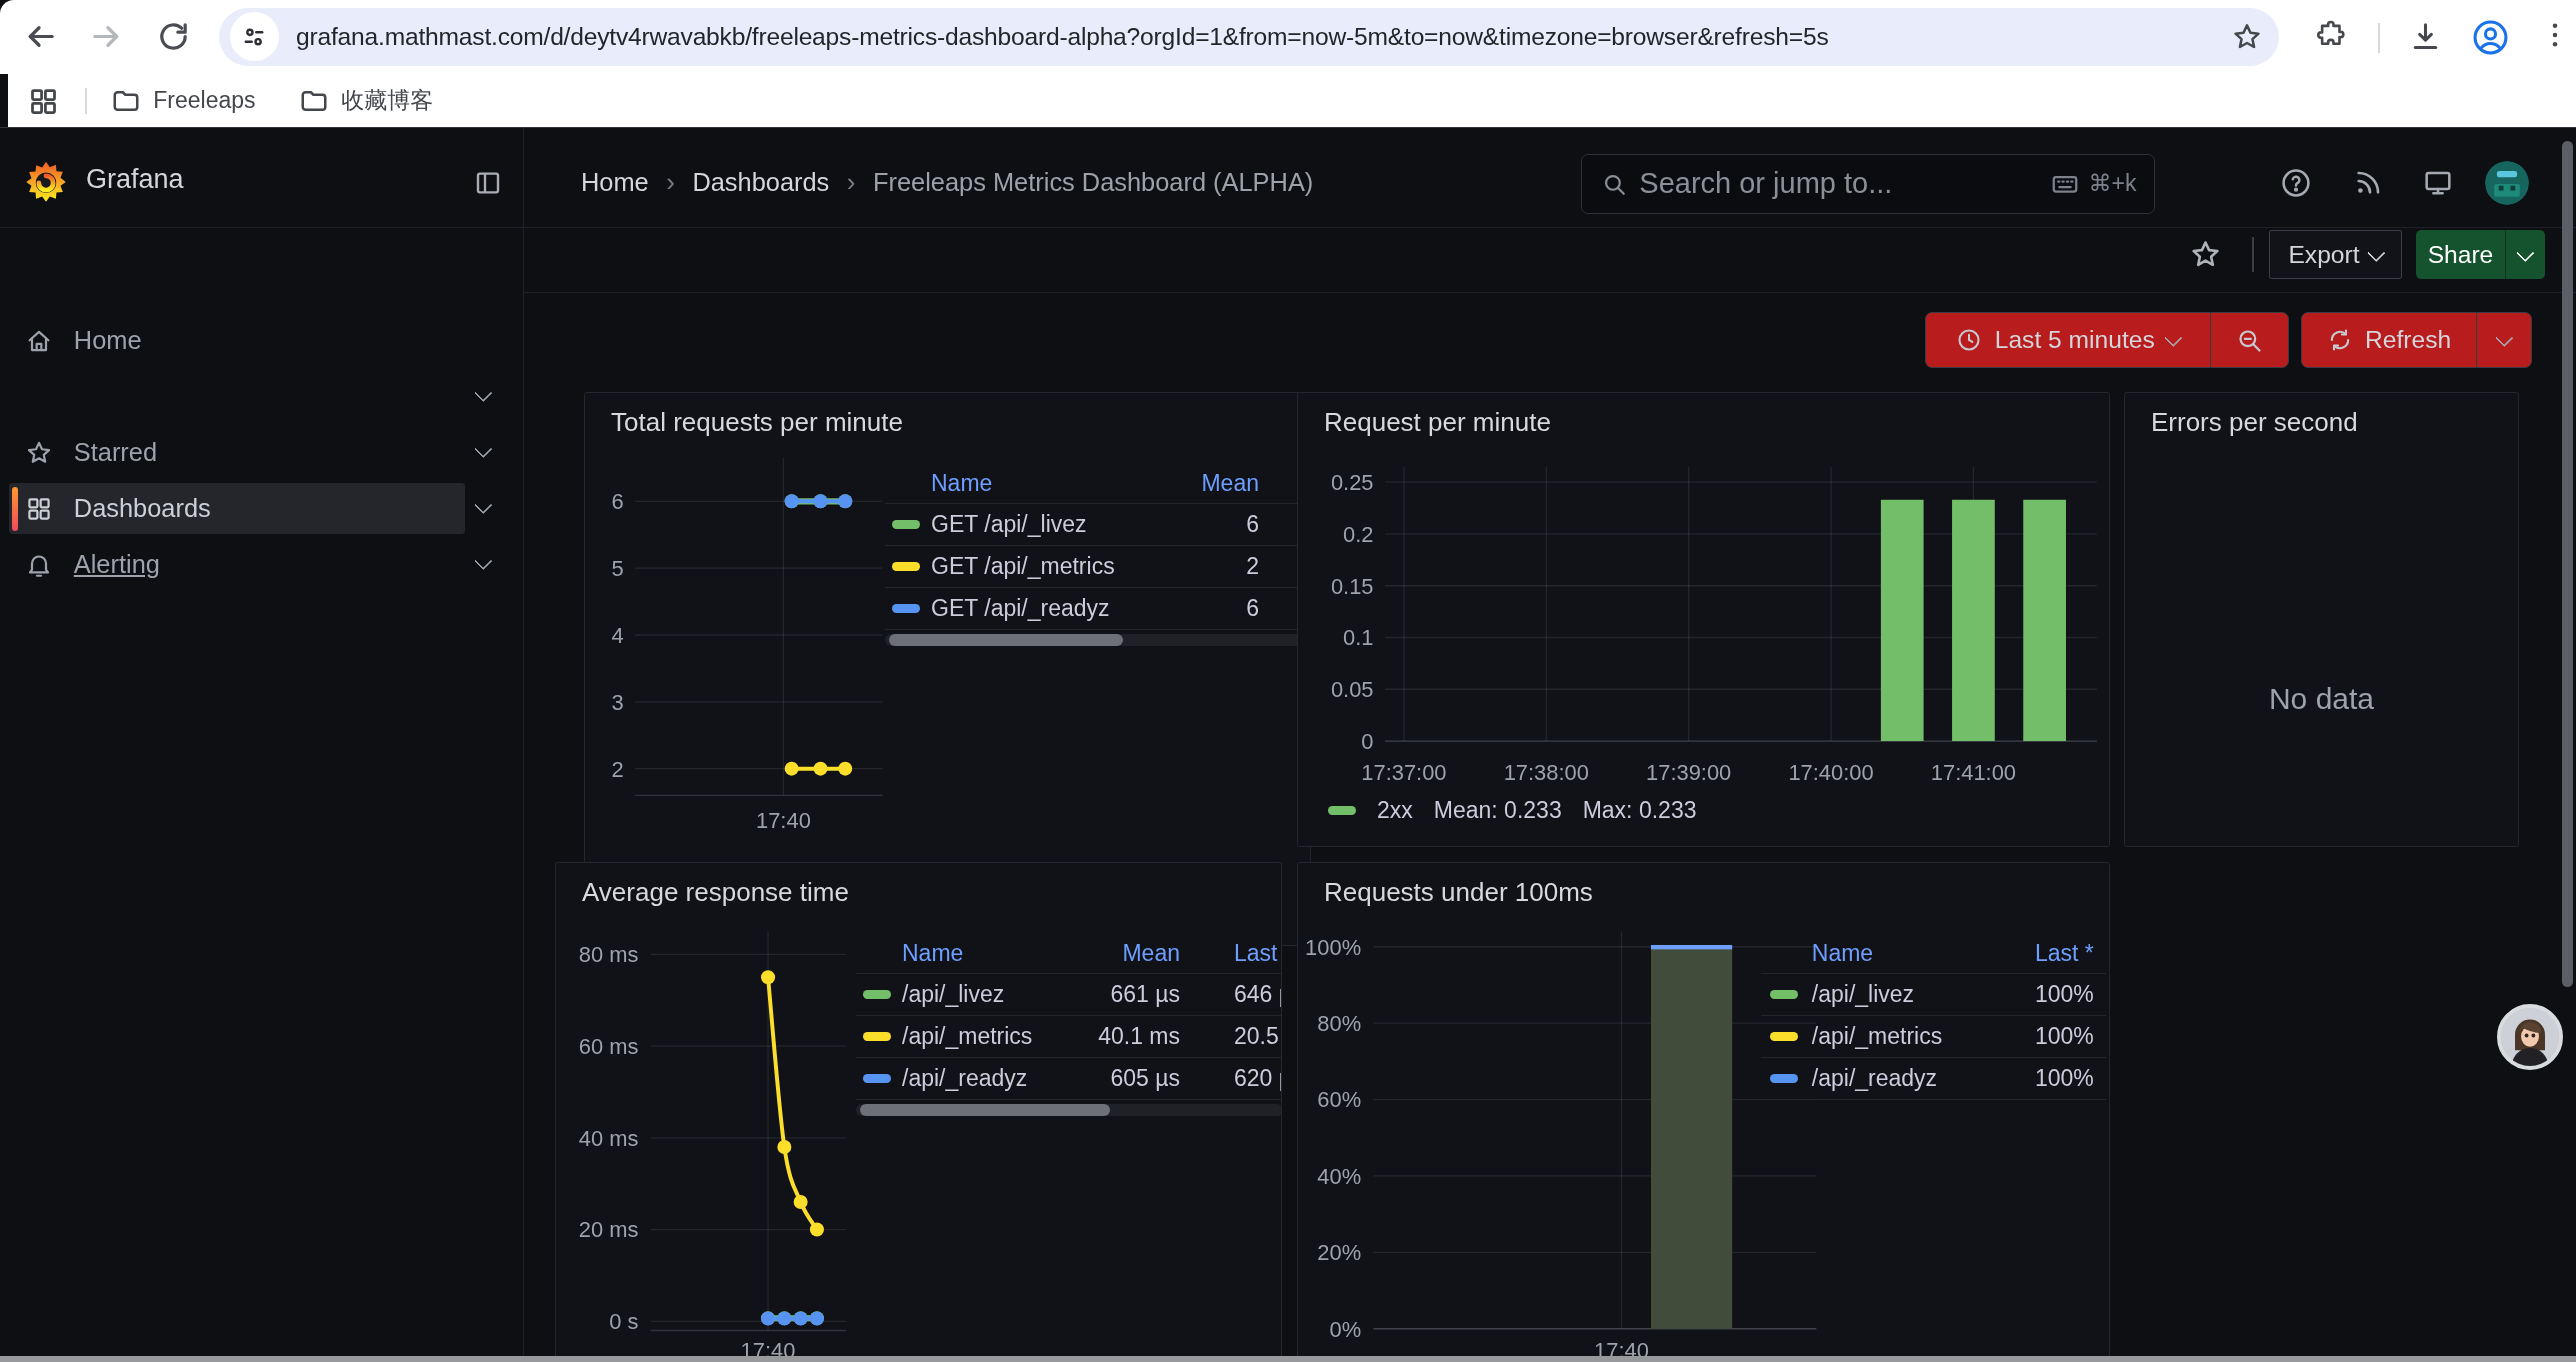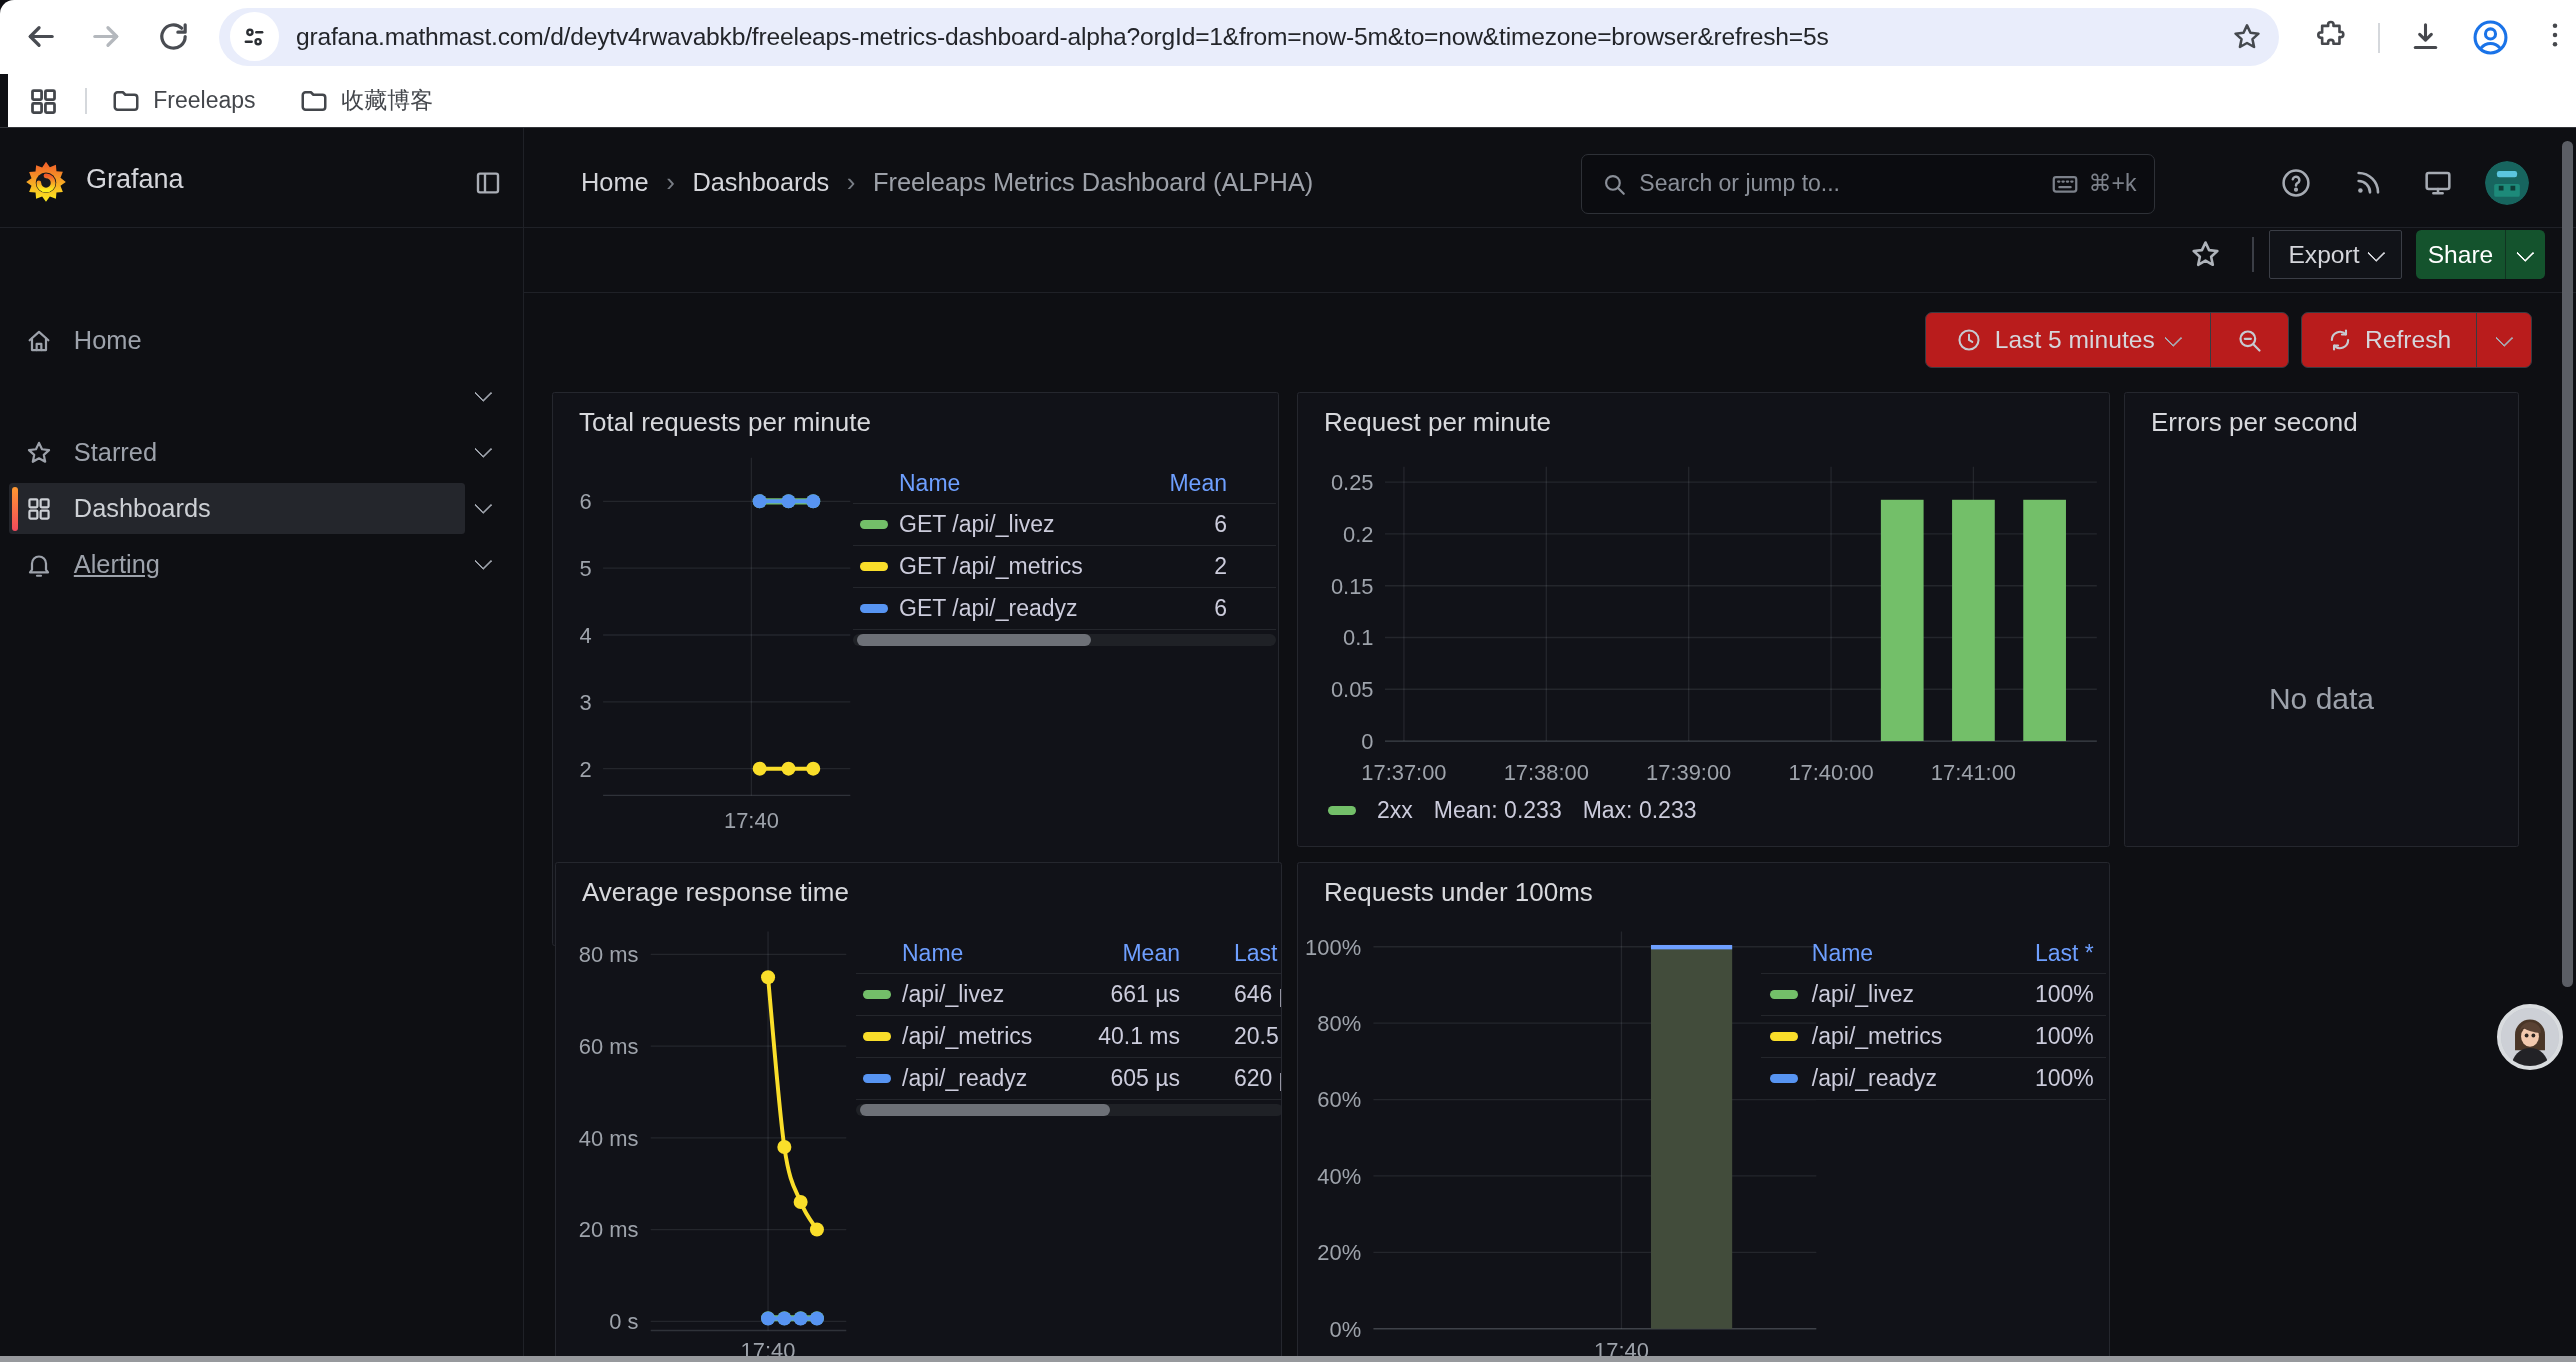--- a/index.html
+++ b/index.html
@@ -24,21 +24,21 @@
   
   .app{position:absolute;left:0;top:127px;width:2576px;height:1229px;background:#0e0f13;border-top:0.9px solid #33353a;overflow:hidden;}
   .topnav{position:absolute;left:0;top:9px;width:2576px;height:90px;border-bottom:0.9px solid #1f2127;}
   .side-divider{position:absolute;left:523px;top:0;bottom:0;width:0.9px;background:#1f2127;}
   .brand{position:absolute;left:86px;top:27px;font-size:27px;font-weight:500;color:#D5D6DB;}
   .breadcrumb{position:absolute;left:581px;top:0;height:90px;display:flex;align-items:center;gap:17.5px;font-size:25.4px;}
   .crumb{color:#D5D6DB;font-weight:500;}
   .crumb-sep{color:#787d85;font-size:26px;}
   .crumb.current{color:#9DA1A9;font-weight:400;}
   .searchbox{position:absolute;left:1581px;top:16.7px;width:572px;height:58px;background:#0b0c10;border:0.9px solid #2e3137;border-radius:7px;display:flex;align-items:center;color:#8a8f98;}
-  .search-ph{font-size:23px;margin-left:12.3px;flex:1;}
+  .search-ph{font-size:29px;margin-left:12.3px;flex:1;}
   .kbd-hint{display:flex;align-items:center;gap:8.8px;margin-right:17.5px;color:#7c818a;font-size:23px;}
   .nav-right-ic{position:absolute;top:30px;width:32px;height:32px;color:#A6ABB3;}
   .nav-avatar{position:absolute;left:2485px;top:24px;width:44px;height:44px;border-radius:50%;overflow:hidden;}
 
   .actions-row{position:absolute;left:523px;top:90px;width:2053px;height:74px;border-bottom:0.9px solid #1f2127;}
   .btn{box-sizing:border-box;display:flex;align-items:center;justify-content:center;gap:10.5px;font-size:24.6px;color:#D5D6DB;border-radius:2px;}
   .btn-secondary{border:0.9px solid #3b3e46;background:#111318;}
   .btn-primary{background:#14532d;color:#ffffff;font-weight:500;}
   .chev{width:10.5px;height:10.5px;border-right:2.6px solid currentColor;border-bottom:2.6px solid currentColor;transform:rotate(45deg) translate(-1.8px,-1.8px);border-radius:0.9px;}
   .ctl-group{position:absolute;display:flex;box-sizing:border-box;border:0.9px solid #383b42;border-radius:7px;background:#b91c1c;overflow:hidden;}
@@ -316,21 +316,21 @@
             <path d="M6.5 20.8v-3.7h3.7"></path>
           </svg>
         <span>Refresh</span>
       </div>
       <div class="ctl-sep"></div>
       <div class="ctl-btn" style="width:54px">
         <span class="chev" style="color:#A6ABB3"></span>
       </div>
     </div>
 
-    <div class="panel" style="left:552px;top:264px;width:727px;height:554px">
+    <div class="panel" style="left:584px;top:264px;width:727px;height:554px">
       <div class="panel-title">Total requests per minute</div>
     <svg width="727" height="455" style="position: absolute; left: 0px; top: 0px; font-family: inherit;" viewBox="0 0 829 519">
           <line x1="57" x2="339" y1="428.50495049504946" y2="428.50495049504946" stroke="rgba(205,215,230,0.10)" stroke-width="1.5"></line>
           <text x="44" y="437.50495049504946" text-anchor="end" fill="#9EA3AB" font-size="25">2</text>
           <line x1="57" x2="339" y1="352.26732673267327" y2="352.26732673267327" stroke="rgba(205,215,230,0.10)" stroke-width="1.5"></line>
           <text x="44" y="361.26732673267327" text-anchor="end" fill="#9EA3AB" font-size="25">3</text>
           <line x1="57" x2="339" y1="276.0297029702971" y2="276.0297029702971" stroke="rgba(205,215,230,0.10)" stroke-width="1.5"></line>
           <text x="44" y="285.0297029702971" text-anchor="end" fill="#9EA3AB" font-size="25">4</text>
           <line x1="57" x2="339" y1="199.79207920792078" y2="199.79207920792078" stroke="rgba(205,215,230,0.10)" stroke-width="1.5"></line>
           <text x="44" y="208.79207920792078" text-anchor="end" fill="#9EA3AB" font-size="25">5</text>

